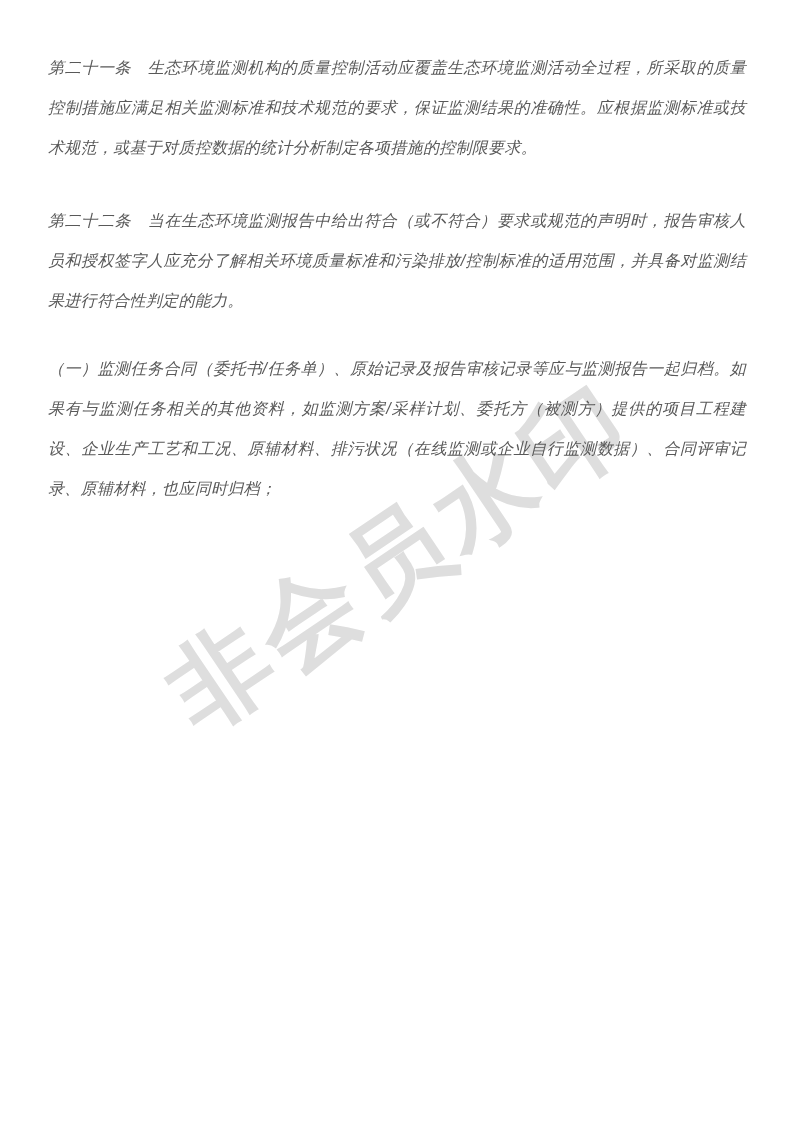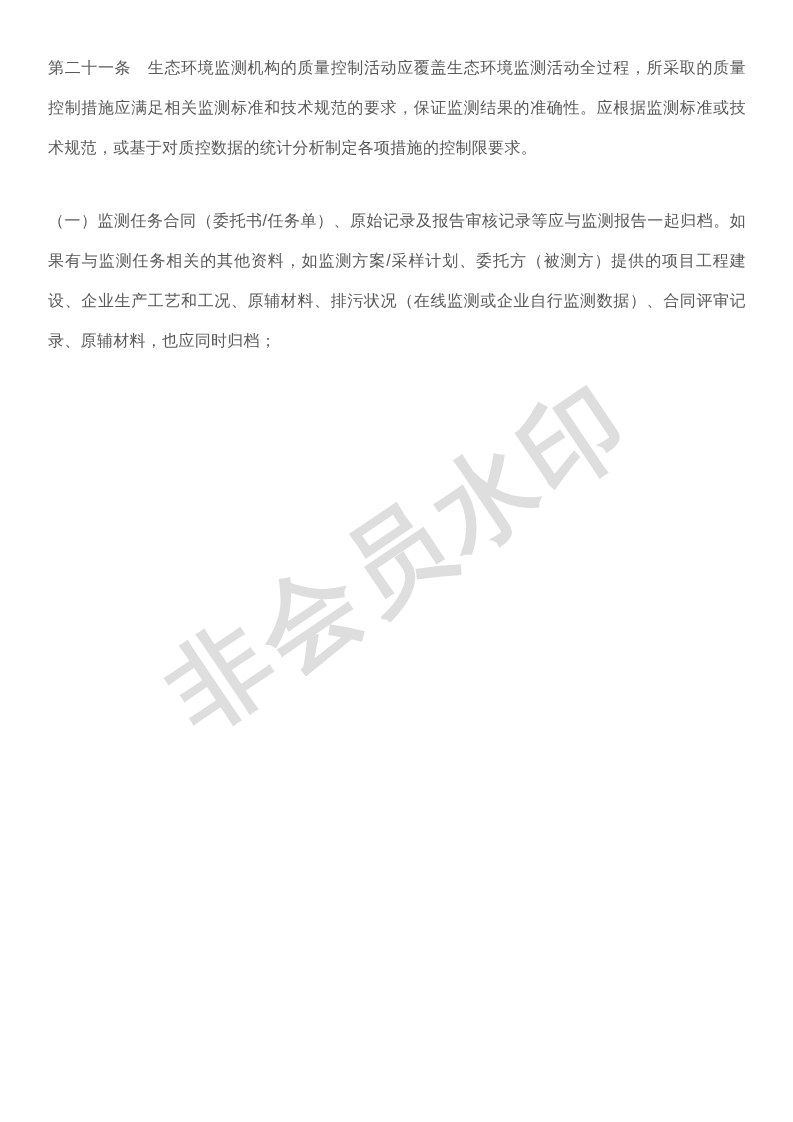--- a/index.html
+++ b/index.html
@@ -32,20 +32,21 @@
     color: var(--watermark-color);
     z-index: 0;
     user-select: none;
     pointer-events: none;
   }
   .content {
     position: relative;
     z-index: 1;
     padding: 48px 47px 0 48px;
     color: var(--text-color);
+    font-style: italic;
   }
   .content p {
     font-size: 16px;
     line-height: 40px;
     text-align: justify;
     text-justify: inter-character;
     letter-spacing: 0.3px;
     color: var(--text-color);
   }
   .content p.gap-lg  { margin-bottom: 33px; }
@@ -56,19 +57,20 @@
 </head>
 <body>
 
 <div class="page">
 
   <div class="watermark">非会员水印</div>
 
   <main class="content">
     <p class="gap-lg">第二十一条　生态环境监测机构的质量控制活动应覆盖生态环境监测活动全过程，所采取的质量控制措施应满足相关监测标准和技术规范的要求，保证监测结果的准确性。应根据监测标准或技术规范，或基于对质控数据的统计分析制定各项措施的控制限要求。</p>
 
+    <p class="gap-md">第二十二条　当在生态环境监测报告中给出符合（或不符合）要求或规范的声明时，报告审核人员和授权签字人应充分了解相关环境质量标准和污染排放/控制标准的适用范围，并具备对监测结果进行符合性判定的能力。</p>
 
 
     <p class="gap-xs">（一）监测任务合同（委托书/任务单）、原始记录及报告审核记录等应与监测报告一起归档。如果有与监测任务相关的其他资料，如监测方案/采样计划、委托方（被测方）提供的项目工程建设、企业生产工艺和工况、原辅材料、排污状况（在线监测或企业自行监测数据）、合同评审记录、原辅材料，也应同时归档；</p>
 
   </main>
 
 </div>
 
 </body></html>

